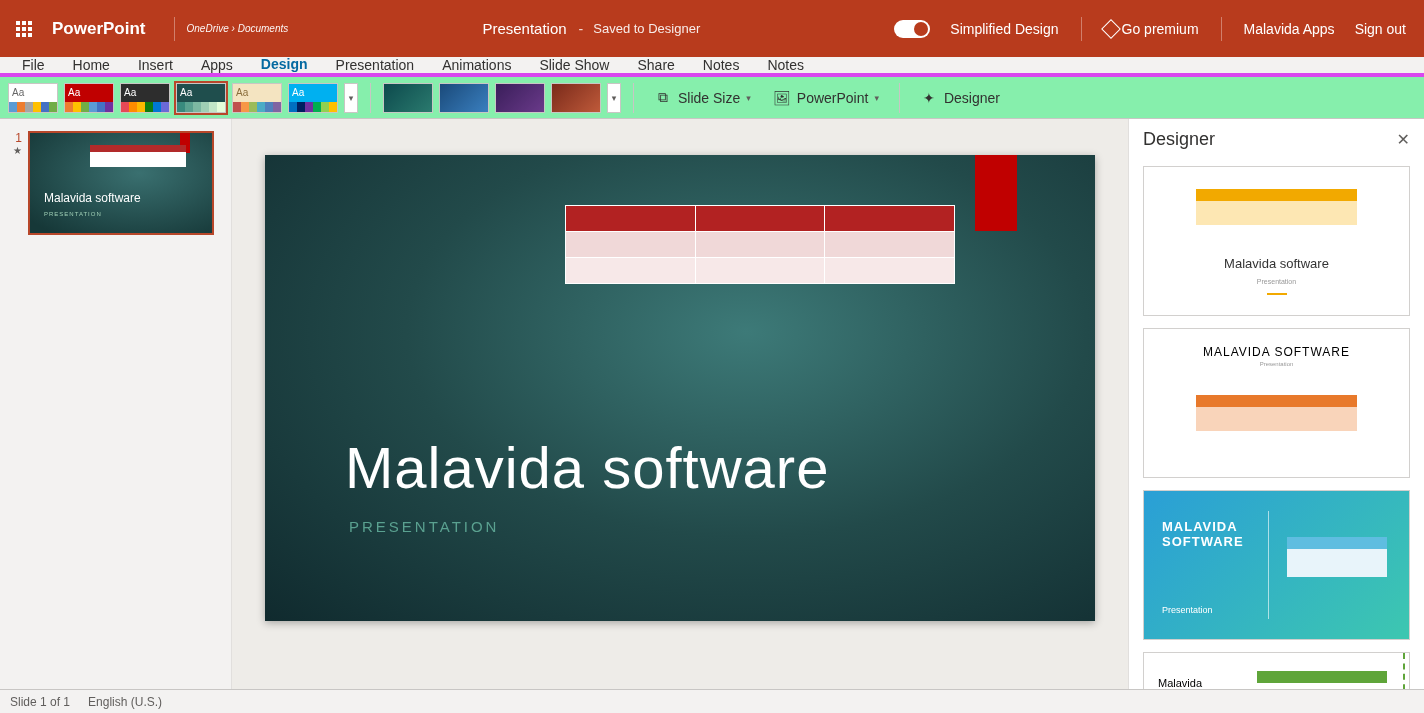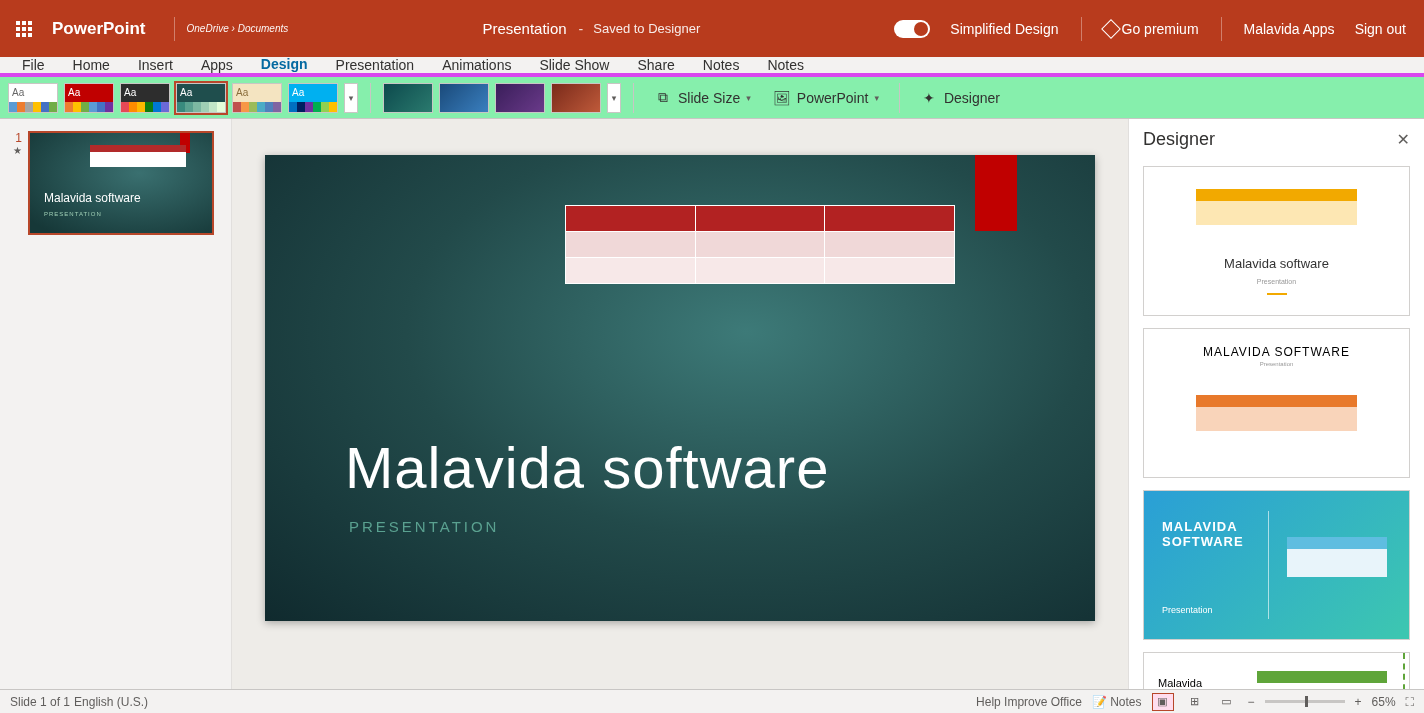--- a/index.html
+++ b/index.html
@@ -102,21 +102,21 @@
 .di3 .vline { position:absolute; top:20px; bottom:20px; left:124px; width:1px; background:rgba(255,255,255,.6); }
 .di3 .tblh { position:absolute; top:46px; right:22px; width:100px; height:12px; background:#5fbde0; }
 .di3 .tblb { position:absolute; top:58px; right:22px; width:100px; height:28px; background:#e8f4fa; }
 .di4 { height:60px; }
 .di4 .t { position:absolute; bottom:10px; left:14px; font-size:11px; width:56px; }
 .di4 .tblh { position:absolute; top:18px; right:22px; width:130px; height:12px; background:#5fa53a; }
 .di4 .accent { position:absolute; top:0; bottom:0; right:4px; width:2px; border-right:2px dashed #5fa53a; }
 
 
 .statusbar { height:24px; background:#f3f2f1; border-top:1px solid #c8c6c4; display:flex; align-items:center; font-size:12px; color:#605e5c; padding:0 10px; }
-.statusbar .sb-left { display:flex; gap:4px;align-items:flex-end; }
+.statusbar .sb-left { display:flex; gap:18px;align-items:flex-end; }
 .statusbar .sb-right { margin-left:auto; display:flex; align-items:center; gap:10px; }
 .view-btn { width:22px; height:18px; border:1px solid transparent; cursor:pointer; display:flex; align-items:center; justify-content:center; font-size:11px; }
 .view-btn.active { border-color:#b7472a; background:#fde; }
 .zoom-track { width:80px; height:3px; background:#c8c6c4; position:relative; cursor:pointer; }
 .zoom-track::after { content:""; position:absolute; left:50%; top:-4px; width:3px; height:11px; background:#605e5c; }
 </style>
 </head>
 <body>
 
 <div class="titlebar">
@@ -335,25 +335,13 @@
       </div>
     </div>
   </div>
 </div>
 
 <div class="statusbar">
   <div class="sb-left">
     <span>Slide 1 of 1</span>
     <span>English (U.S.)</span>
   </div>
-  <div class="sb-right">
-    <span>Help Improve Office</span>
-    <span>📝 <span>Notes</span></span>
-    <div class="view-btn active">▣</div>
-    <div class="view-btn">⊞</div>
-    <div class="view-btn">▭</div>
-    <span>−</span>
-    <div class="zoom-track"></div>
-    <span>+</span>
-    <span>65%</span>
-    <span>⛶</span>
-  </div>
 </div>
 
 </body></html>

